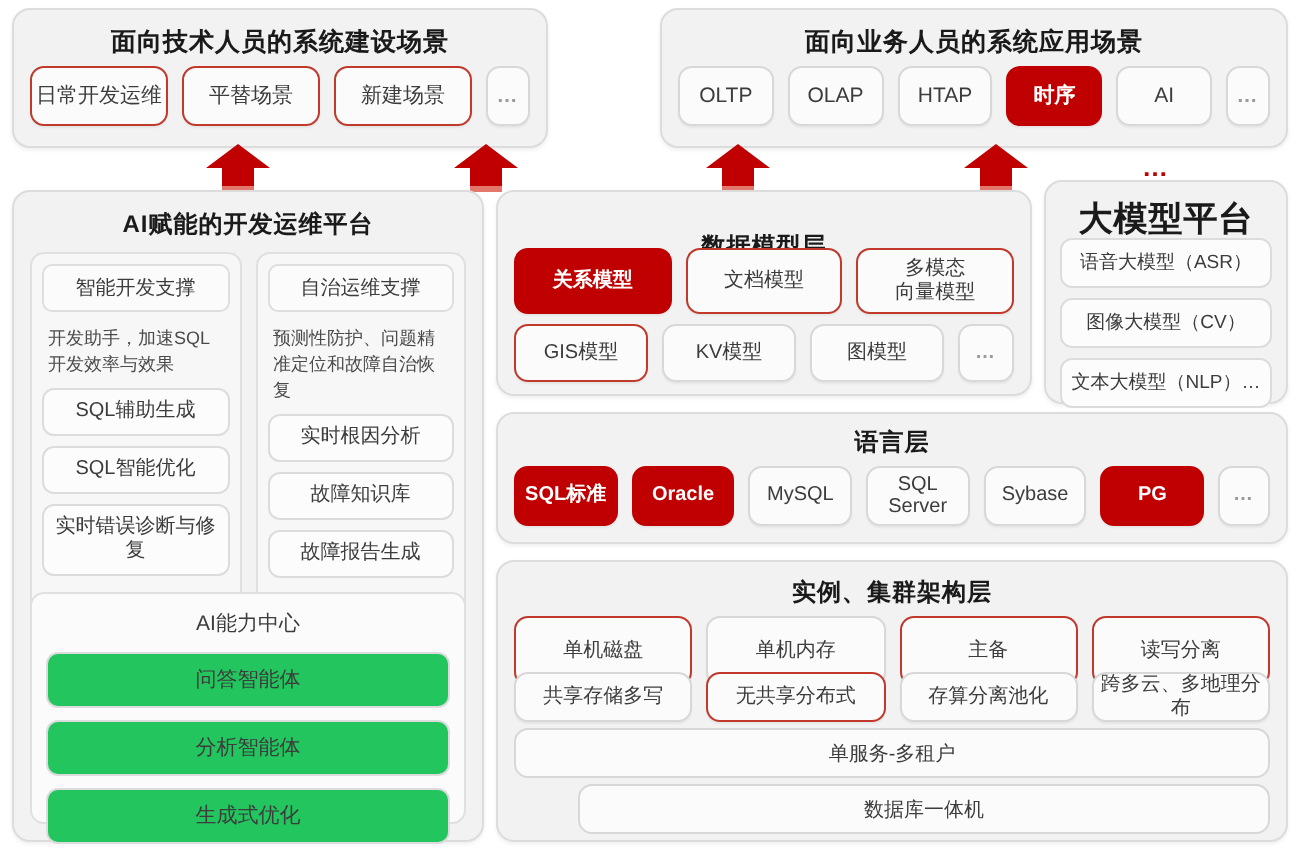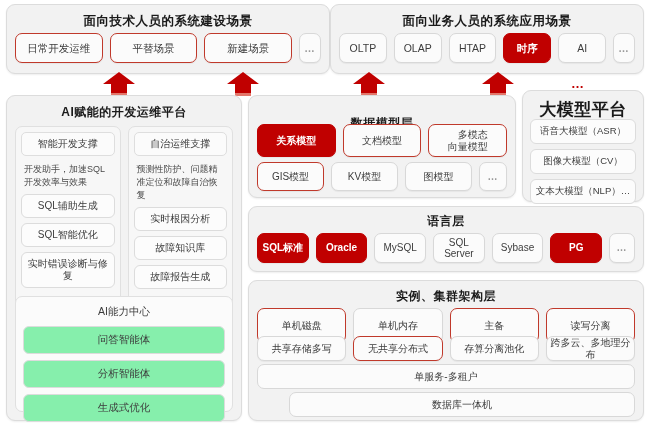--- a/index.html
+++ b/index.html
@@ -31,31 +31,31 @@
     border-radius:7px;
     display:flex;
     align-items:center;
     justify-content:center;
     box-sizing:border-box;
     text-align:center;
     color:#3c3c3c;
     line-height:1.15;
     box-shadow:0 1px 1px rgba(0,0,0,0.05);
   }
-  .chip.outline{ border:1.3px solid #C0392B;text-align:right; }
+  .chip.outline{ border:1.3px solid #C0392B; }
   .chip.filled{
     background:#C00000;
     border:1px solid #C00000;
     color:#fff;
     font-weight:bold;
   }
   .chip.ell{ color:#9a9a9a; letter-spacing:1px; font-weight:bold;}
 
   
-  #p-tech{ left:6px;  top:4px;  width:324px; height:70px; }
+  #p-tech{ left:6px;  top:4px;  width:268px; height:70px; }
   #p-biz { left:330px;top:4px;  width:314px; height:70px; }
   .top-title{ font-size:12.5px; margin-top:8px; }
   .top-row{
     position:absolute; left:8px; right:8px; top:28px; height:30px;
     display:flex; gap:7px;
   }
   .top-row .chip{ flex:1; font-size:10.5px; }
   .top-row .chip.ell{ flex:0 0 22px; }
 
   
@@ -90,21 +90,21 @@
   }
   .ai-col-dots{ text-align:center; color:#b0b0b0; font-size:10px; letter-spacing:1px;}
 
   #ai-center{
     position:absolute; left:8px; right:8px; top:200px; bottom:8px;
     background:#fbfbfb; border:1px solid #e0e0e0; border-radius:7px;
     box-sizing:border-box; padding:6px 7px;
   }
   .center-title{ text-align:center; font-size:10.5px; color:#3c3c3c; margin:2px 0 7px;}
   .center-item{
-    background:#86efac; border:1px solid #dcdcdc; border-radius:6px;
+    background:#22c55e; border:1px solid #dcdcdc; border-radius:6px;
     font-size:10.5px; color:#3c3c3c; text-align:center;
     padding:6px 2px; margin-bottom:6px;
   }
 
   
   #p-model{ left:248px; top:95px; width:268px; height:103px; }
   #p-model .panel-title{ font-size:12px; margin-top:19px; }
   .model-row{ position:absolute; left:8px; right:8px; display:flex; gap:7px; }
   #model-r1{ top:28px; height:33px; }
   #model-r2{ top:66px; height:29px; }

